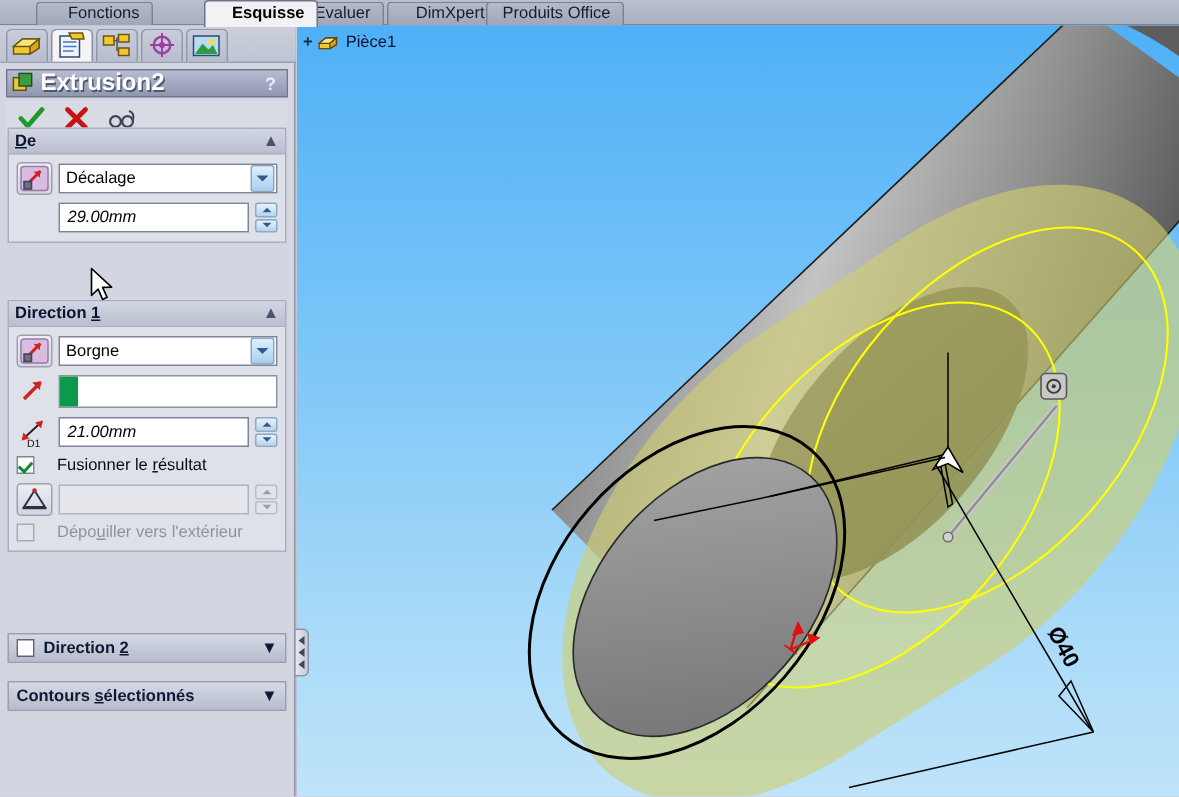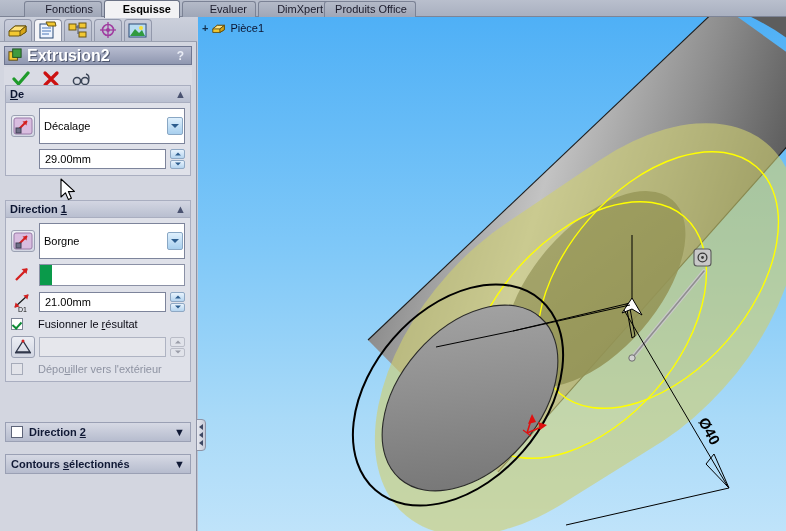--- a/index.html
+++ b/index.html
@@ -39,20 +39,21 @@
   }
   .cmtab.active {
     background: #f2f2f4;
     font-weight: bold;
     color: #000;
     top: 0px; height: 18px; line-height: 17px;
     border-color: #6c7competitor;
     border: 1px solid #6c7386;
     border-bottom: none;
     z-index: 4;
+    margin-left: 32px;
   }
 
   
   #leftpanel {
     position: absolute; left: 0; top: 17px; width: 197px; height: 514px;
     background: #d3d6e0;
     border-right: 1px solid #8e93a4;
   }
   #mgrtabs {
     position: absolute; left: 0; top: 0; width: 197px; height: 25px;
@@ -131,21 +132,21 @@
   .iconbtn {
     width: 24px; height: 22px;
     border: 1px solid #9ba1b3;
     border-radius: 3px;
     background: linear-gradient(180deg,#eceef4 0%,#d2d6e2 100%);
     position: relative; flex: none; cursor: pointer;
   }
   .plainicon { width: 24px; height: 22px; position: relative; flex: none; }
 
   .combo {
-    flex: 1; height: 36px;
+    flex: 1; height: 20px;
     border: 1px solid #7d849b;
     background: #ffffff;
     display: flex; align-items: center;
     position: relative;
     cursor: pointer;
   }
   .combo .cv { padding-left: 4px; font-size: 11px; color: #000; flex: 1; }
   .cbtn {
     width: 16px; height: 18px; margin-right: 1px;
     background: linear-gradient(180deg,#dff0fd 0%,#a8cfee 100%);
@@ -167,20 +168,21 @@
   .selbox .swatch { width: 12px; background: #0a9a4a; flex: none; }
 
   .numbox {
     flex: 1; height: 20px;
     border: 1px solid #7d849b;
     background: #ffffff;
     display: flex; align-items: center;
     padding-left: 5px;
     font-size: 11px; color: #000;
     cursor: text;
+    font-style: italic;
   }
   .numbox.disabled { background: #e6e7ec; border-color: #aeb3c2; }
   .spin { width: 15px; height: 20px; display: flex; flex-direction: column; flex: none; gap: 1px; }
   .spin div {
     flex: 1; border: 1px solid #8fa8c4; border-radius: 2px;
     background: linear-gradient(180deg,#e8f3fd 0%,#b5d4ef 100%);
     position: relative;
   }
   .spin.disabled div { border-color: #b9bcc7; background: #e1e3ea; }
   .spin div:before {

